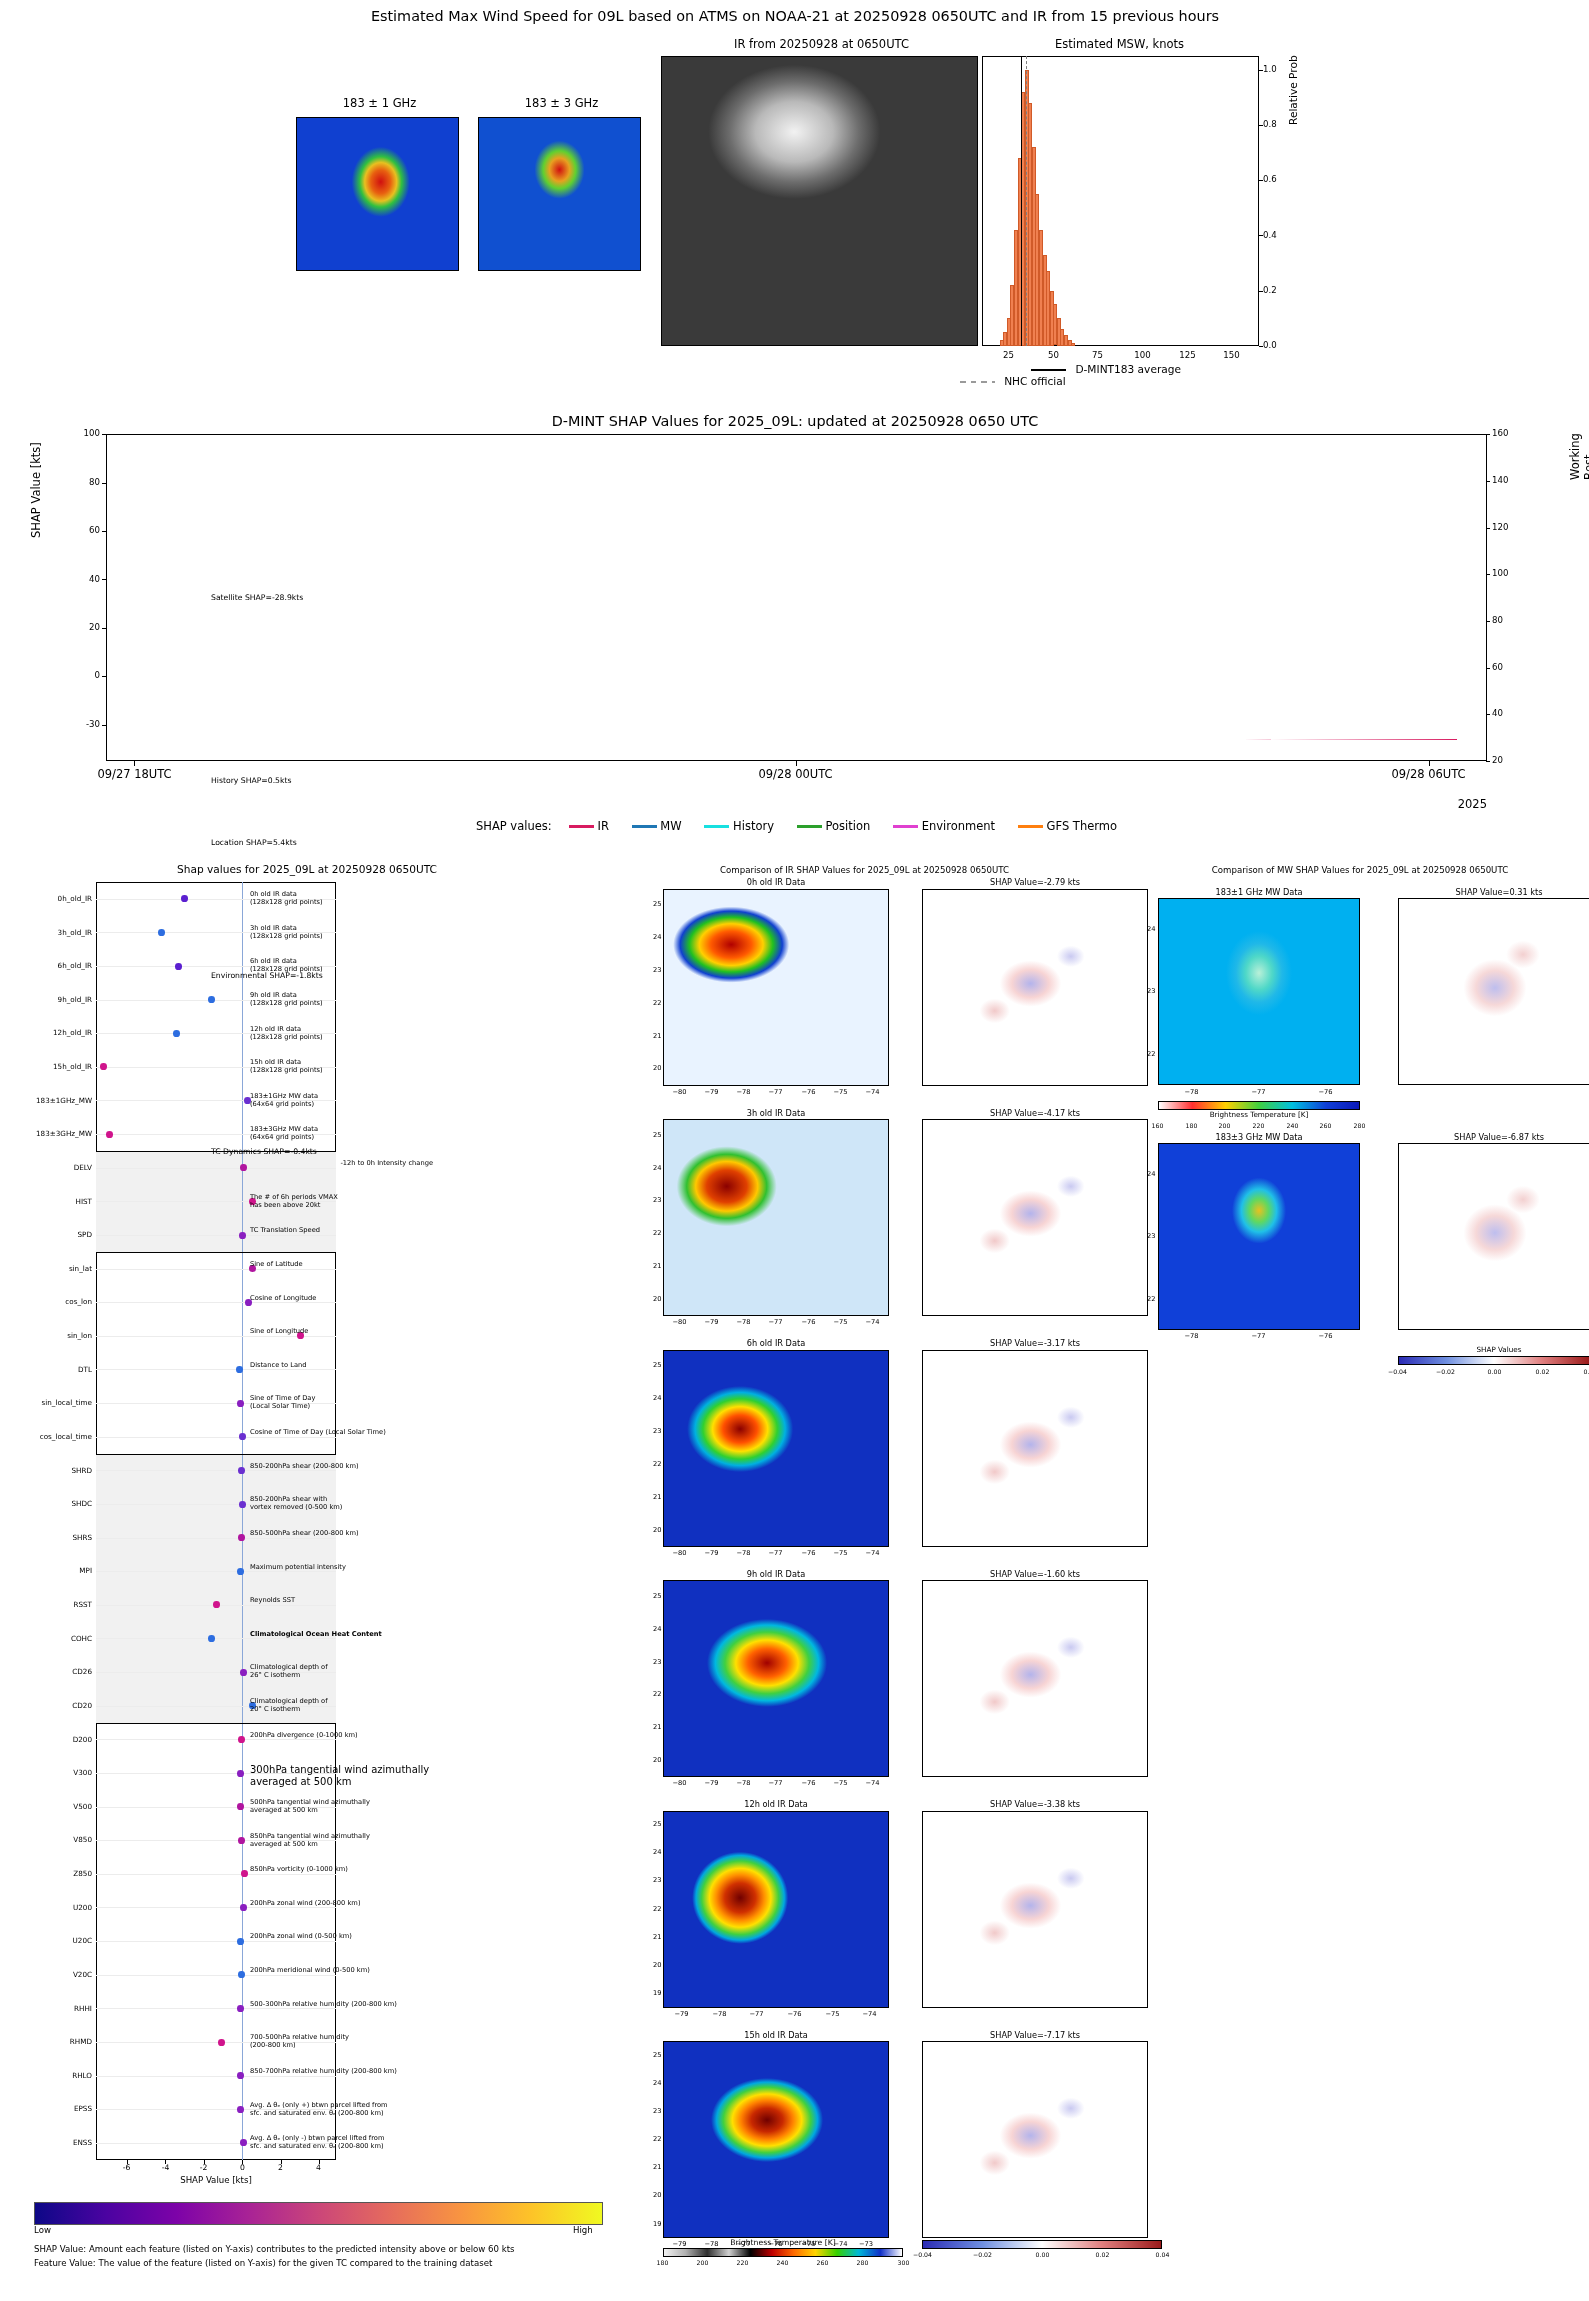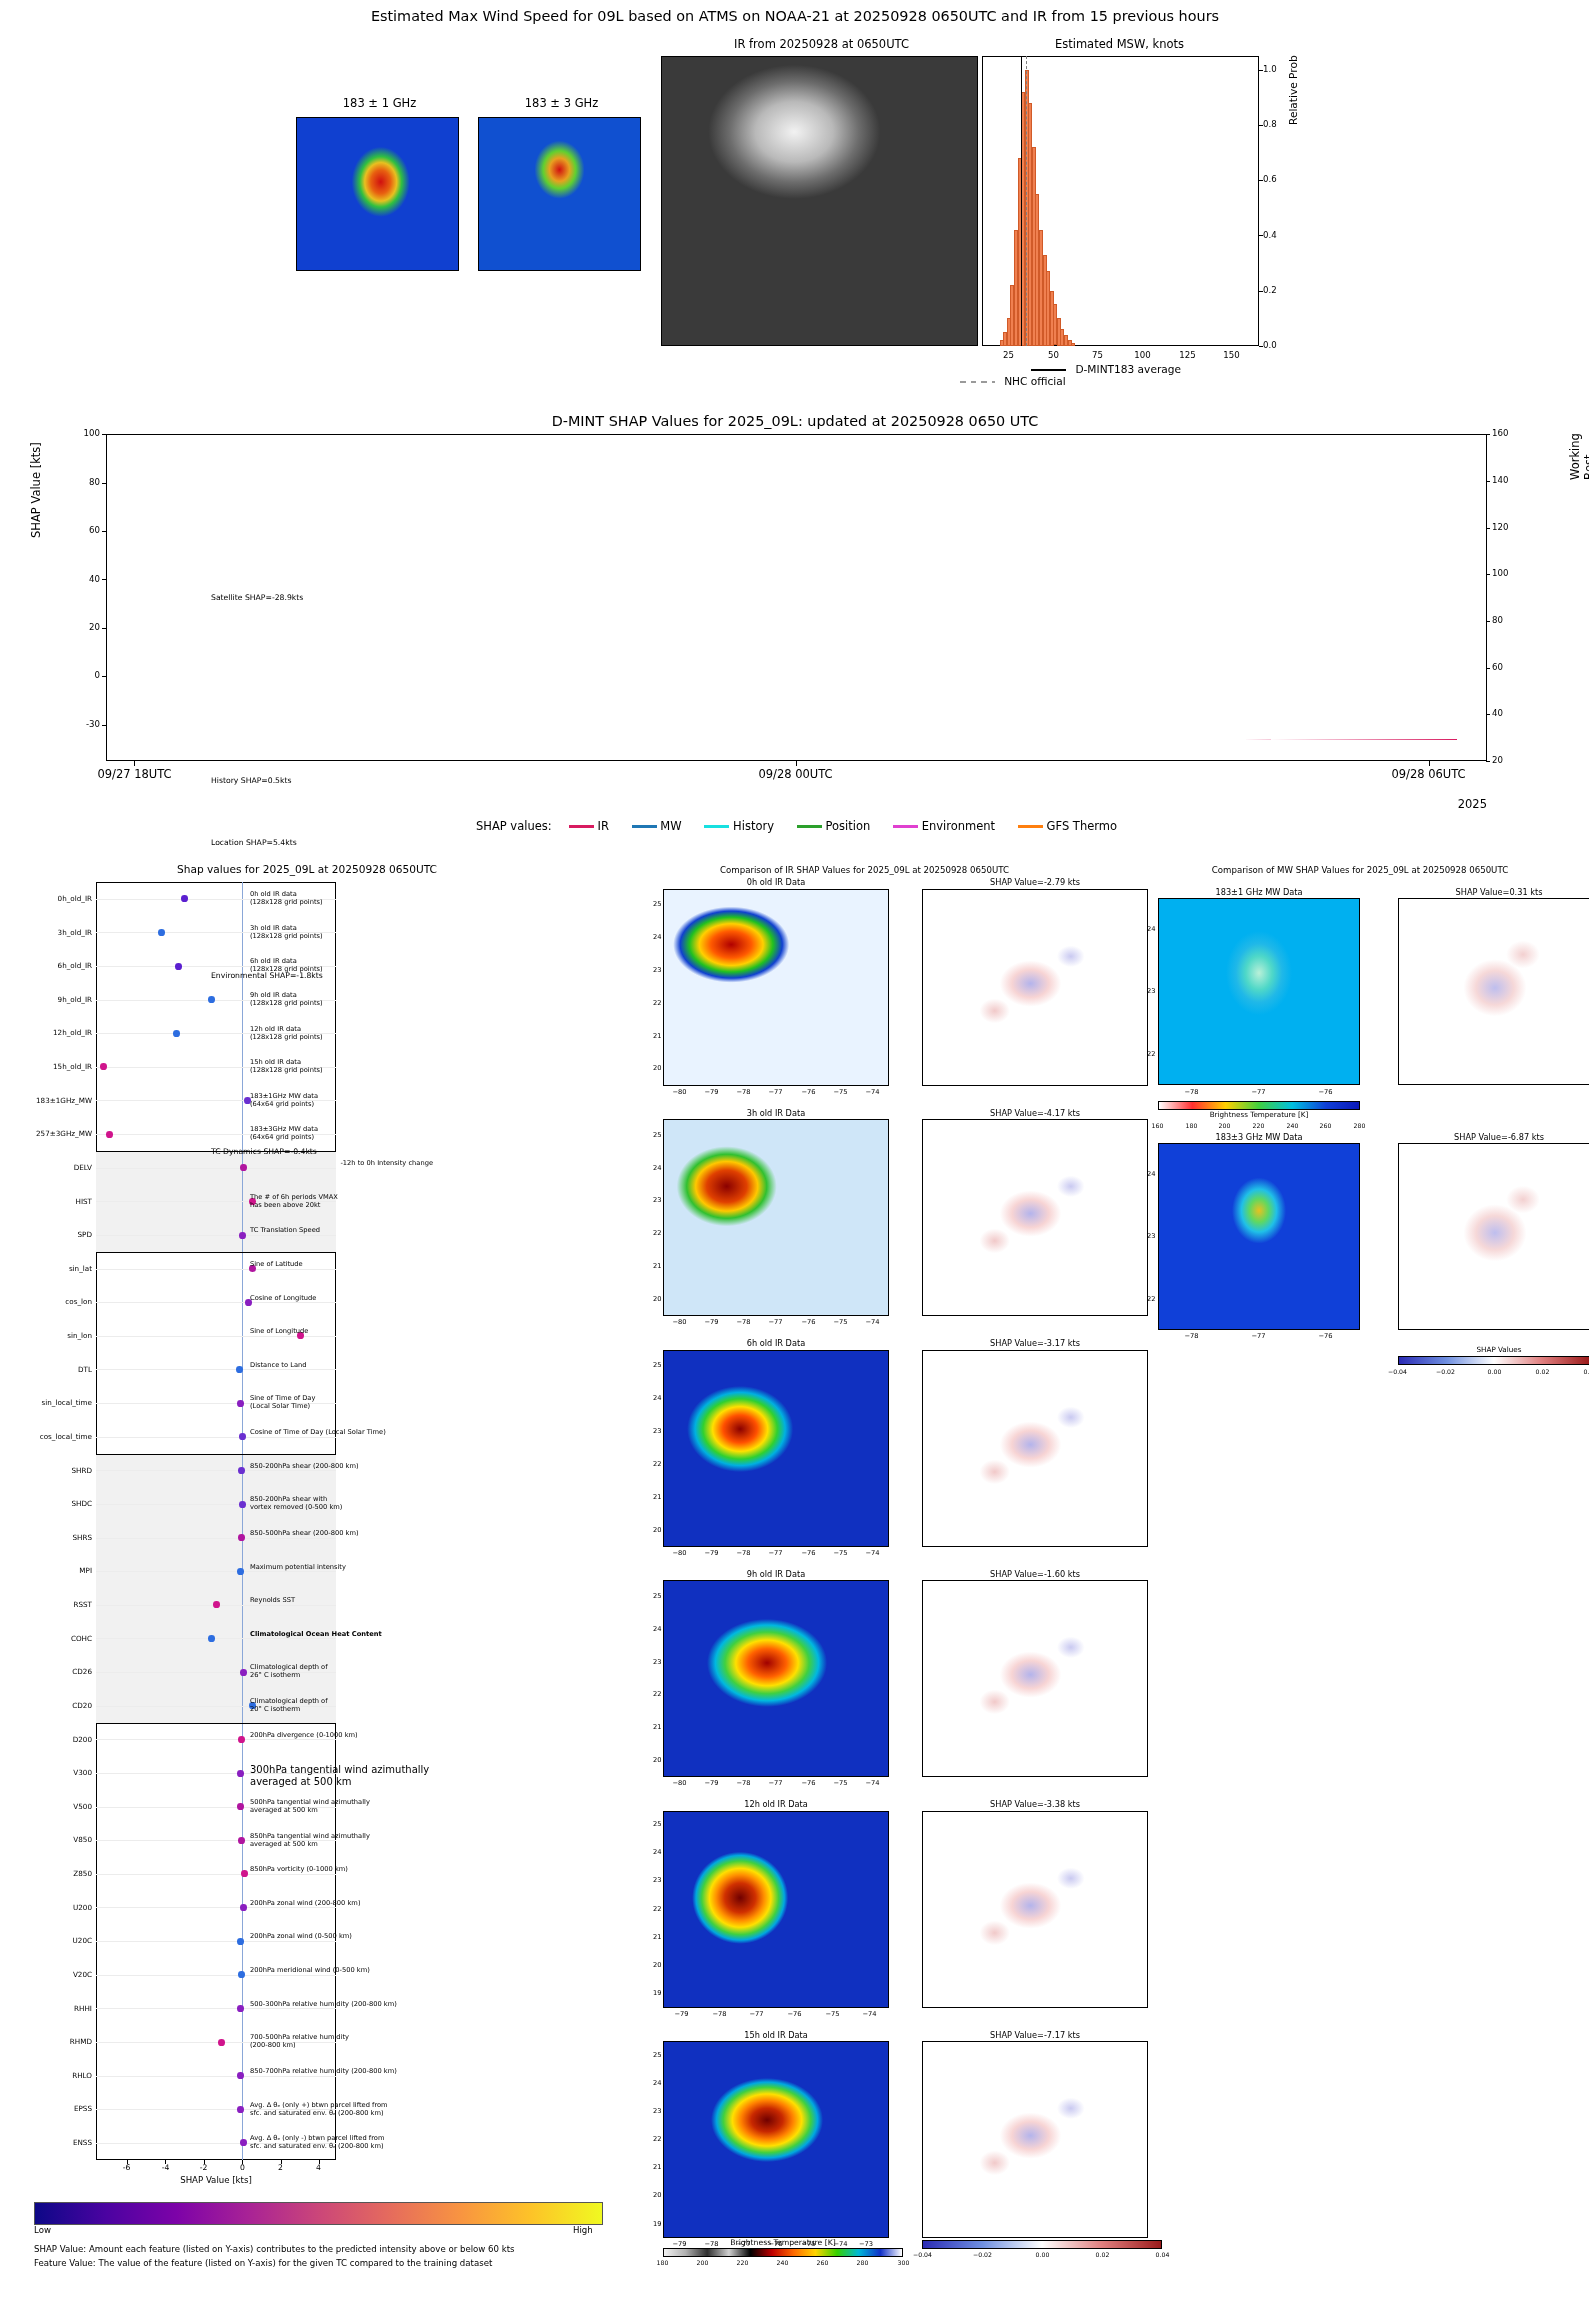--- a/index.html
+++ b/index.html
@@ -222,21 +222,21 @@
 <div style="position:absolute;left:0px;top:1062px;width:92px;text-align:right;font-size:7.2px;">15h_old_IR</div>
 <div style="position:absolute;left:250px;top:1058px;width:183px;text-align:left;font-size:6.7px;line-height:1.2;white-space:pre-line;">15h old IR data
 (128x128 grid points)</div>
 <div style="position:absolute;left:96px;top:1100px;width:240px;height:1px;background:#ececec;"></div>
 <div style="position:absolute;left:244px;top:1097px;width:6.7px;height:6.7px;border-radius:50%;background:#6a2fd0;"></div>
 <div style="position:absolute;left:0px;top:1096px;width:92px;text-align:right;font-size:7.2px;">183±1GHz_MW</div>
 <div style="position:absolute;left:250px;top:1092px;width:183px;text-align:left;font-size:6.7px;line-height:1.2;white-space:pre-line;">183±1GHz MW data
 (64x64 grid points)</div>
 <div style="position:absolute;left:96px;top:1134px;width:240px;height:1px;background:#ececec;"></div>
 <div style="position:absolute;left:106px;top:1131px;width:6.7px;height:6.7px;border-radius:50%;background:#d0148c;"></div>
-<div style="position:absolute;left:0px;top:1129px;width:92px;text-align:right;font-size:7.2px;">257±3GHz_MW</div>
+<div style="position:absolute;left:0px;top:1129px;width:92px;text-align:right;font-size:7.2px;">183±3GHz_MW</div>
 <div style="position:absolute;left:250px;top:1125px;width:183px;text-align:left;font-size:6.7px;line-height:1.2;white-space:pre-line;">183±3GHz MW data
 (64x64 grid points)</div>
 <div style="position:absolute;left:96px;top:1168px;width:240px;height:1px;background:#ececec;"></div>
 <div style="position:absolute;left:240px;top:1164px;width:6.7px;height:6.7px;border-radius:50%;background:#b0159f;"></div>
 <div style="position:absolute;left:0px;top:1163px;width:92px;text-align:right;font-size:7.2px;">DELV</div>
 <div style="position:absolute;left:250px;top:1159px;width:183px;text-align:right;font-size:6.7px;line-height:1.2;white-space:pre-line;">-12h to 0h Intensity change</div>
 <div style="position:absolute;left:96px;top:1201px;width:240px;height:1px;background:#ececec;"></div>
 <div style="position:absolute;left:249px;top:1198px;width:6.7px;height:6.7px;border-radius:50%;background:#d0148c;"></div>
 <div style="position:absolute;left:0px;top:1197px;width:92px;text-align:right;font-size:7.2px;">HIST</div>
 <div style="position:absolute;left:250px;top:1193px;width:183px;text-align:left;font-size:6.7px;line-height:1.2;white-space:pre-line;">The # of 6h periods VMAX

